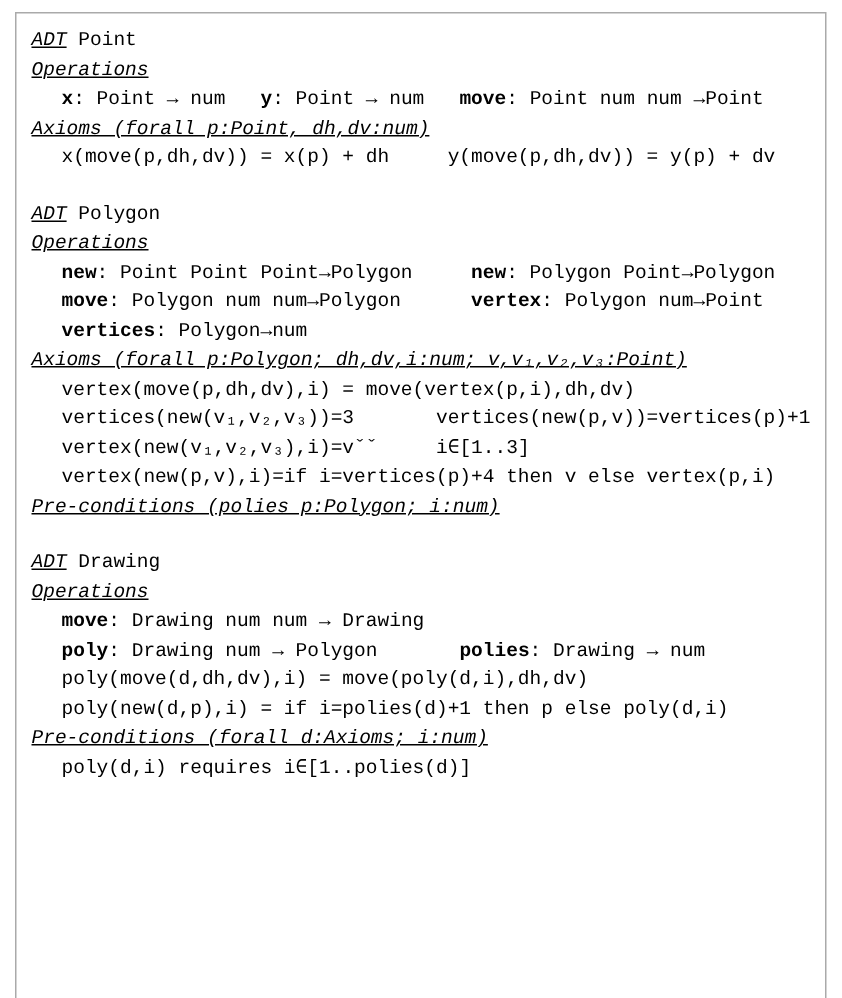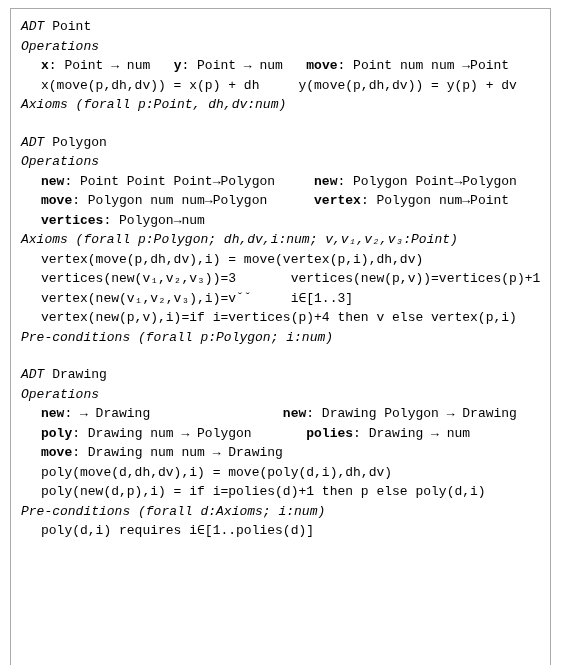--- a/index.html
+++ b/index.html
@@ -28,20 +28,21 @@
       line-height: 1.5;
       display: block;
     }
 
     .indent1 {
       padding-left: 20px;
     }
 
     .keyword-italic {
       font-style: italic;
+      text-decoration: underline;
     }
 
     .keyword-bold {
       font-weight: bold;
     }
 
     .page-container {
       border: 1px solid #aaa;
       padding: 8px 10px 10px 10px;
       min-height: 660px;
@@ -49,43 +50,42 @@
   </style>
 </head>
 <body>
 
 <div class="page-container">
 
   <div class="section">
     <div class="line"><span class="keyword-italic">ADT</span> Point</div>
     <div class="line keyword-italic">Operations</div>
     <div class="line indent1"><span class="keyword-bold">x</span>: Point → num &nbsp;&nbsp;<span class="keyword-bold">y</span>: Point → num &nbsp;&nbsp;<span class="keyword-bold">move</span>: Point num num →Point</div>
+    <div class="line keyword-italic">Axioms (forall p:Point, dh,dv:num)</div>
     <div class="line indent1">x(move(p,dh,dv)) = x(p) + dh &nbsp;&nbsp;&nbsp;&nbsp;y(move(p,dh,dv)) = y(p) + dv</div>
-    <div class="line keyword-italic">Axioms (forall p:Point, dh,dv:num)</div>
   </div>
 
   <div class="section">
     <div class="line"><span class="keyword-italic">ADT</span> Polygon</div>
     <div class="line keyword-italic">Operations</div>
     <div class="line indent1"><span class="keyword-bold">new</span>: Point Point Point→Polygon &nbsp;&nbsp;&nbsp;&nbsp;<span class="keyword-bold">new</span>: Polygon Point→Polygon</div>
     <div class="line indent1"><span class="keyword-bold">move</span>: Polygon num num→Polygon &nbsp;&nbsp;&nbsp;&nbsp;&nbsp;<span class="keyword-bold">vertex</span>: Polygon num→Point</div>
     <div class="line indent1"><span class="keyword-bold">vertices</span>: Polygon→num</div>
     <div class="line keyword-italic">Axioms (forall p:Polygon; dh,dv,i:num; v,v₁,v₂,v₃:Point)</div>
     <div class="line indent1">vertex(move(p,dh,dv),i) = move(vertex(p,i),dh,dv)</div>
     <div class="line indent1">vertices(new(v₁,v₂,v₃))=3 &nbsp;&nbsp;&nbsp;&nbsp;&nbsp;&nbsp;vertices(new(p,v))=vertices(p)+1</div>
     <div class="line indent1">vertex(new(v₁,v₂,v₃),i)=vˇˇ &nbsp;&nbsp;&nbsp;&nbsp;i∈[1..3]</div>
     <div class="line indent1">vertex(new(p,v),i)=if i=vertices(p)+4 then v else vertex(p,i)</div>
-    <div class="line keyword-italic">Pre-conditions (forall p:Polygon; i:num)</div>
+    <div class="line keyword-italic">Pre-conditions (polies p:Polygon; i:num)</div>
   </div>
 
   <div class="section">
     <div class="line"><span class="keyword-italic">ADT</span> Drawing</div>
     <div class="line keyword-italic">Operations</div>
-    <div class="line indent1"><span class="keyword-bold">new</span>: → Drawing &nbsp;&nbsp;&nbsp;&nbsp;&nbsp;&nbsp;&nbsp;&nbsp;&nbsp;&nbsp;&nbsp;&nbsp;&nbsp;&nbsp;&nbsp;&nbsp;<span class="keyword-bold">new</span>: Drawing Polygon → Drawing</div>
+    <div class="line indent1"><span class="keyword-bold">move</span>: Drawing num num → Drawing</div>
     <div class="line indent1"><span class="keyword-bold">poly</span>: Drawing num → Polygon &nbsp;&nbsp;&nbsp;&nbsp;&nbsp;&nbsp;<span class="keyword-bold">polies</span>: Drawing → num</div>
-    <div class="line indent1"><span class="keyword-bold">move</span>: Drawing num num → Drawing</div>
     <div class="line indent1">poly(move(d,dh,dv),i) = move(poly(d,i),dh,dv)</div>
     <div class="line indent1">poly(new(d,p),i) = if i=polies(d)+1 then p else poly(d,i)</div>
     <div class="line keyword-italic">Pre-conditions (forall d:Axioms; i:num)</div>
     <div class="line indent1">poly(d,i) requires i∈[1..polies(d)]</div>
   </div>
 
 </div>
 
 </body></html>

